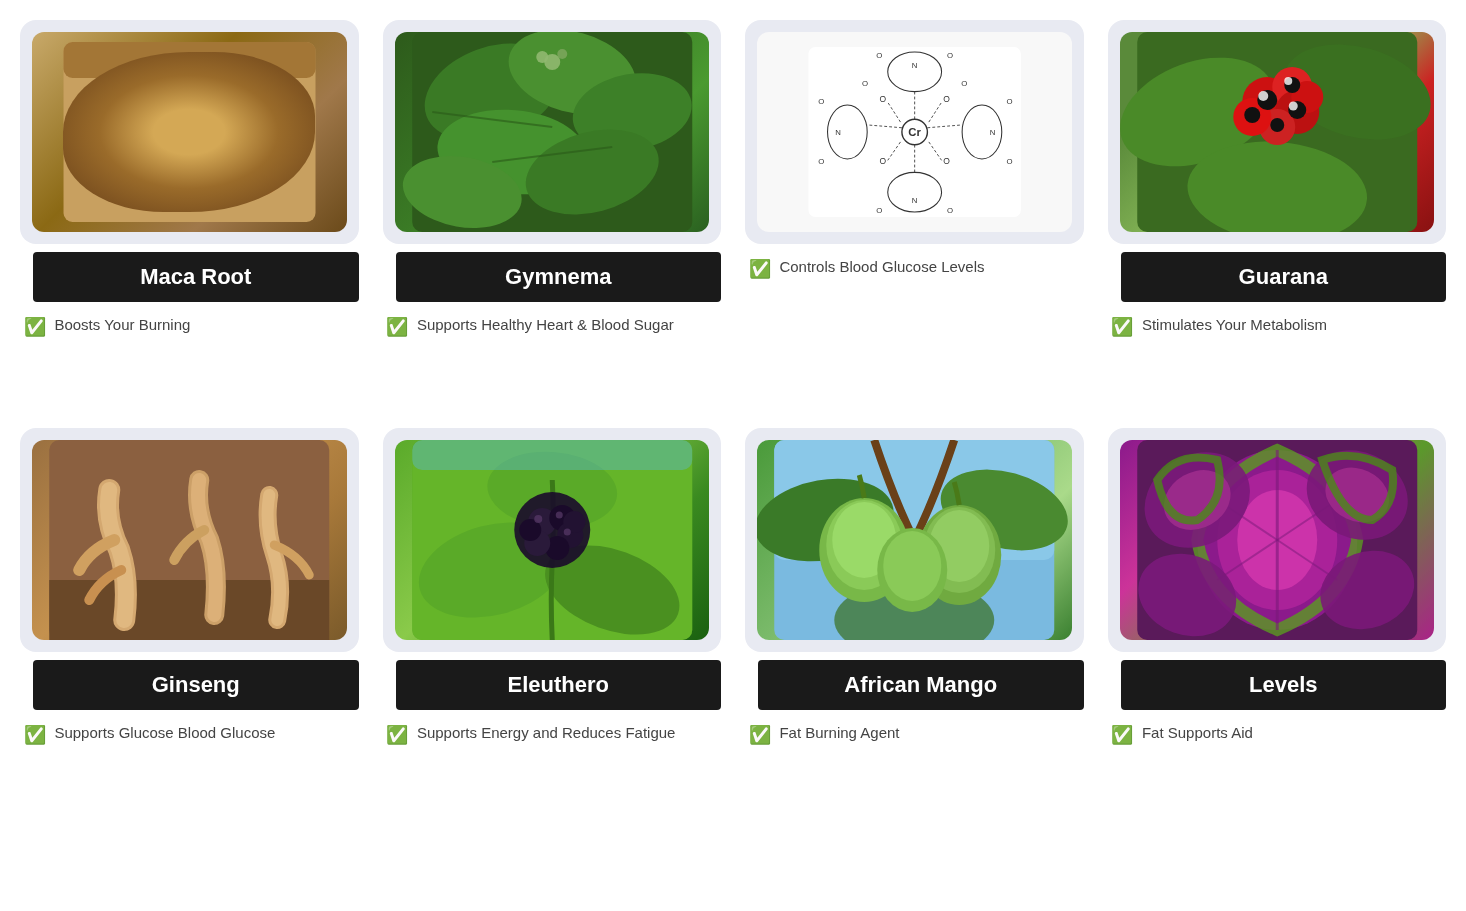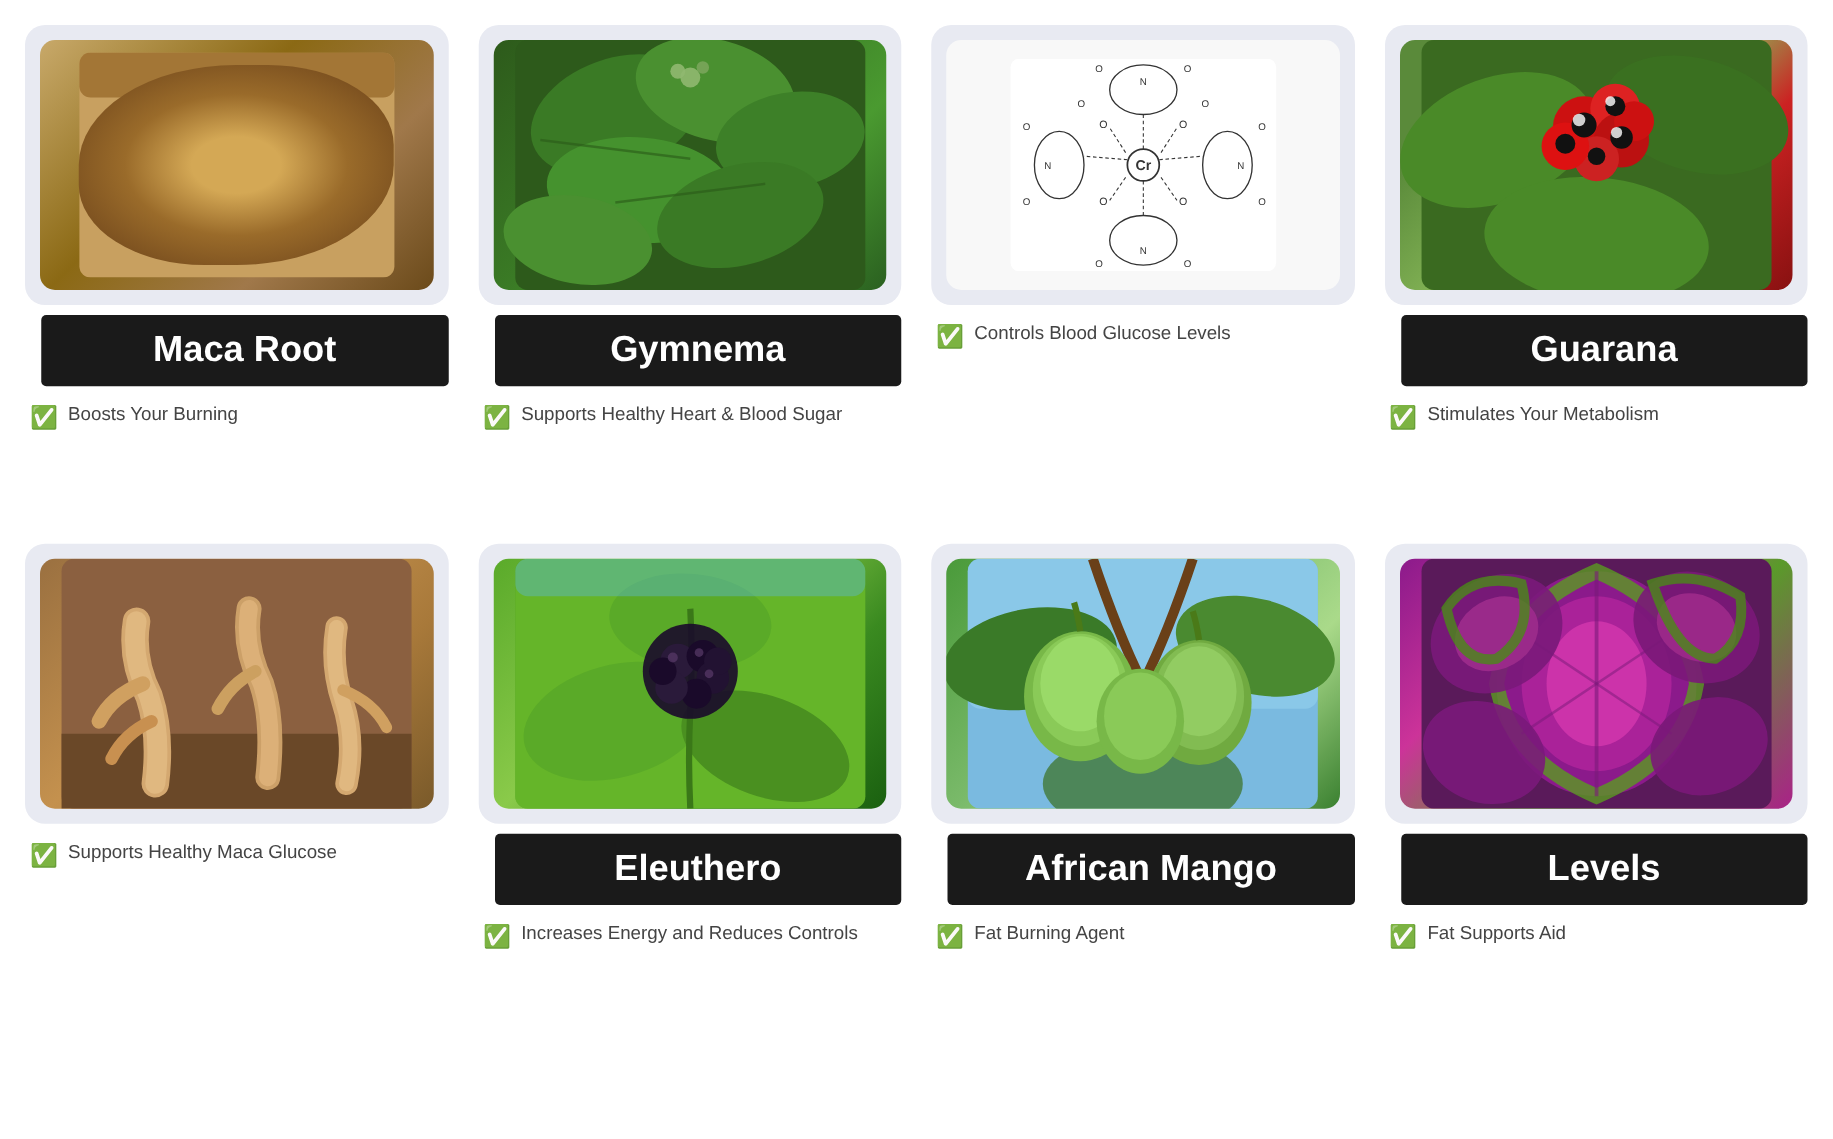--- a/index.html
+++ b/index.html
@@ -37,21 +37,21 @@
       border-radius: 12px;
       object-fit: cover;
       display: flex;
       align-items: center;
       justify-content: center;
       overflow: hidden;
     }
     .card-title-bar {
       background: #1a1a1a;
       color: #fff;
-      font-size: 29px;
+      font-size: 22px;
       font-weight: bold;
       text-align: center;
       padding: 12px 8px;
       border-radius: 4px;
       margin-top: 8px;
       margin-left: 13px;
     }
     .card-benefit {
       display: flex;
       align-items: flex-start;
@@ -297,23 +297,24 @@
           <path d="M150 40 Q145 70 160 100 Q170 130 165 175" stroke="#cca068" stroke-width="20" fill="none" stroke-linecap="round"></path>
           <path d="M150 40 Q145 70 160 100 Q170 130 165 175" stroke="#dcb078" stroke-width="14" fill="none" stroke-linecap="round"></path>
           <path d="M155 90 Q135 100 125 120" stroke="#cca060" stroke-width="10" fill="none" stroke-linecap="round"></path>
 
           <path d="M220 55 Q215 85 225 115 Q235 145 228 180" stroke="#d4a870" stroke-width="18" fill="none" stroke-linecap="round"></path>
           <path d="M220 55 Q215 85 225 115 Q235 145 228 180" stroke="#e0b880" stroke-width="12" fill="none" stroke-linecap="round"></path>
           <path d="M225 105 Q250 115 260 135" stroke="#d0a060" stroke-width="9" fill="none" stroke-linecap="round"></path>
         </svg>
       </div>
     </div>
-    <div class="card-benefit">
-      <span class="check-icon">✅</span>
-      <span>Supports Healthy Maca Glucose</span>
+    <div class="card-title-bar">Ginseng</div>
+    <div class="card-benefit">
+      <span class="check-icon">✅</span>
+      <span>Supports Glucose Blood Glucose</span>
     </div>
   </div>
 
   <div class="card">
     <div class="card-image-wrapper">
       <div class="card-image img-eleuthero">
         <svg width="100%" height="100%" viewBox="0 0 280 200" xmlns="http://www.w3.org/2000/svg">
           <rect width="280" height="200" fill="#4a9a20" rx="10"></rect>
 
           <rect width="280" height="200" fill="#78c830" rx="10" opacity="0.6"></rect>
@@ -338,21 +339,21 @@
           <circle cx="147" cy="75" r="3.5" fill="#5a3a6a" opacity="0.7"></circle>
           <circle cx="155" cy="92" r="3.5" fill="#5a3a6a" opacity="0.7"></circle>
 
           <rect x="0" y="0" width="280" height="30" fill="#5abae0" rx="10" opacity="0.4"></rect>
         </svg>
       </div>
     </div>
     <div class="card-title-bar">Eleuthero</div>
     <div class="card-benefit">
       <span class="check-icon">✅</span>
-      <span>Increases Energy and Reduces Controls</span>
+      <span>Supports Energy and Reduces Fatigue</span>
     </div>
   </div>
 
   <div class="card">
     <div class="card-image-wrapper">
       <div class="card-image img-african-mango">
         <svg width="100%" height="100%" viewBox="0 0 280 200" xmlns="http://www.w3.org/2000/svg">
           <rect width="280" height="200" fill="#7abae0" rx="10"></rect>
 
           <rect width="280" height="120" fill="#8ac8e8" rx="10"></rect>

